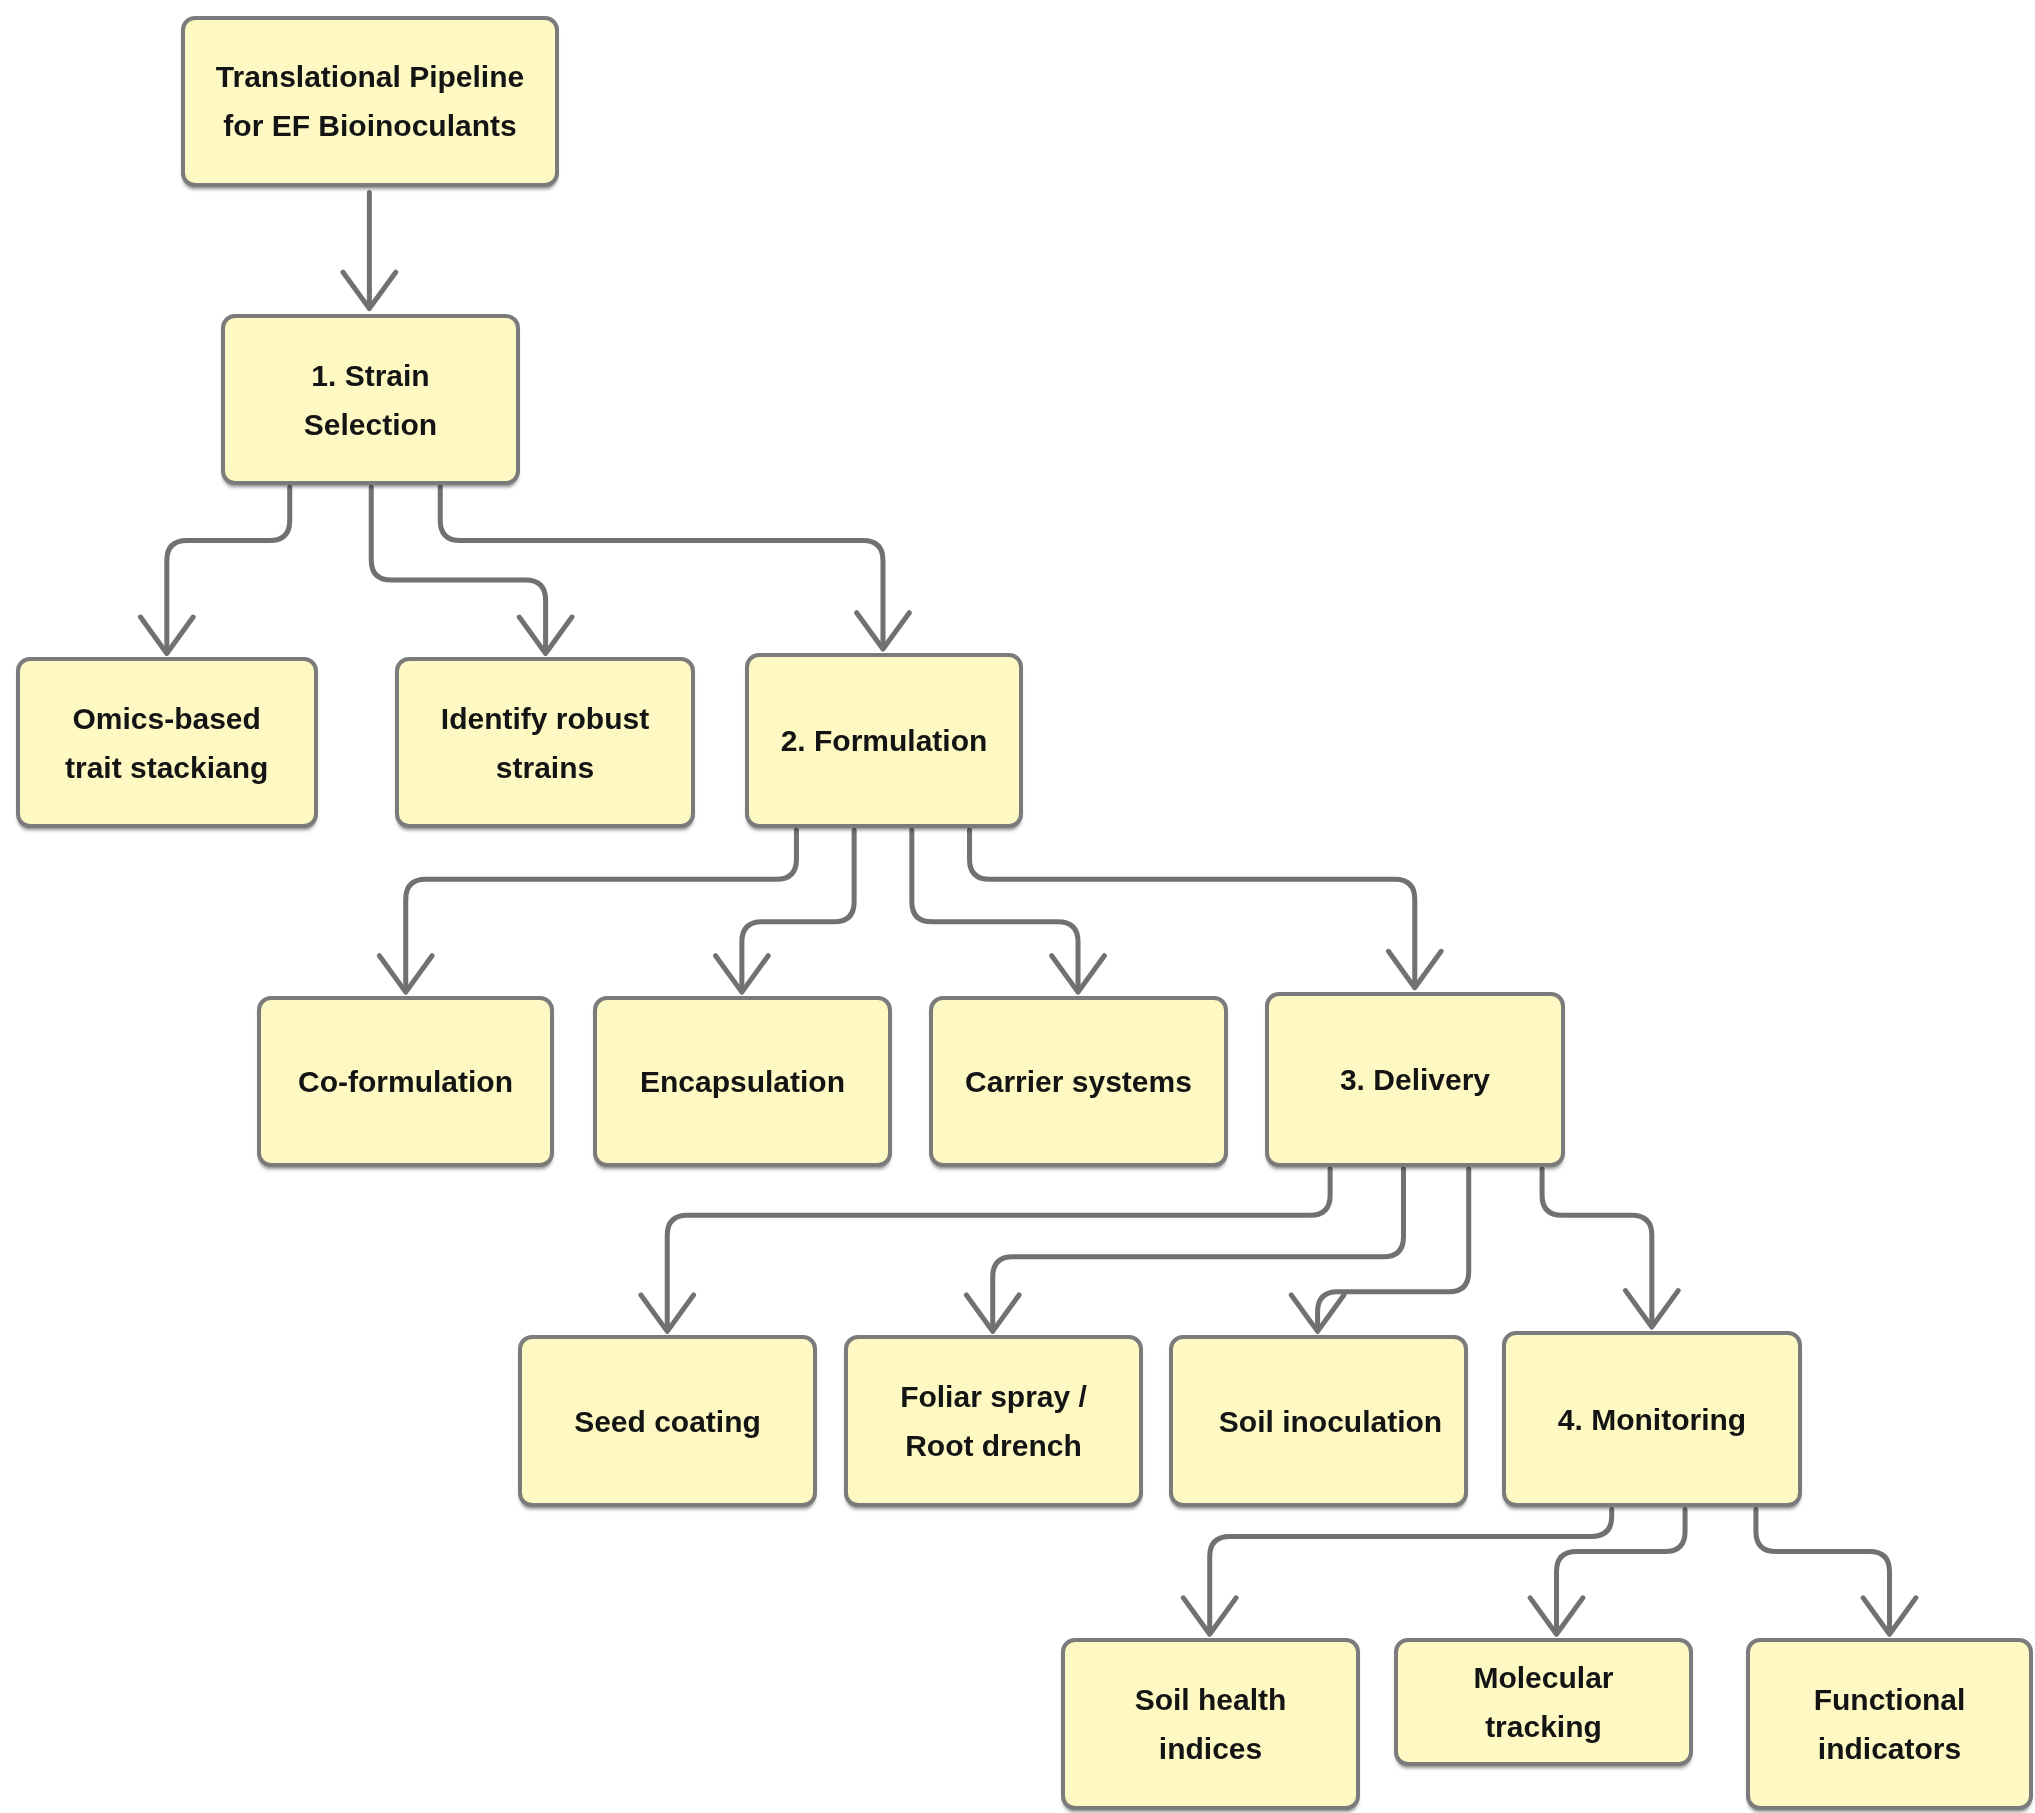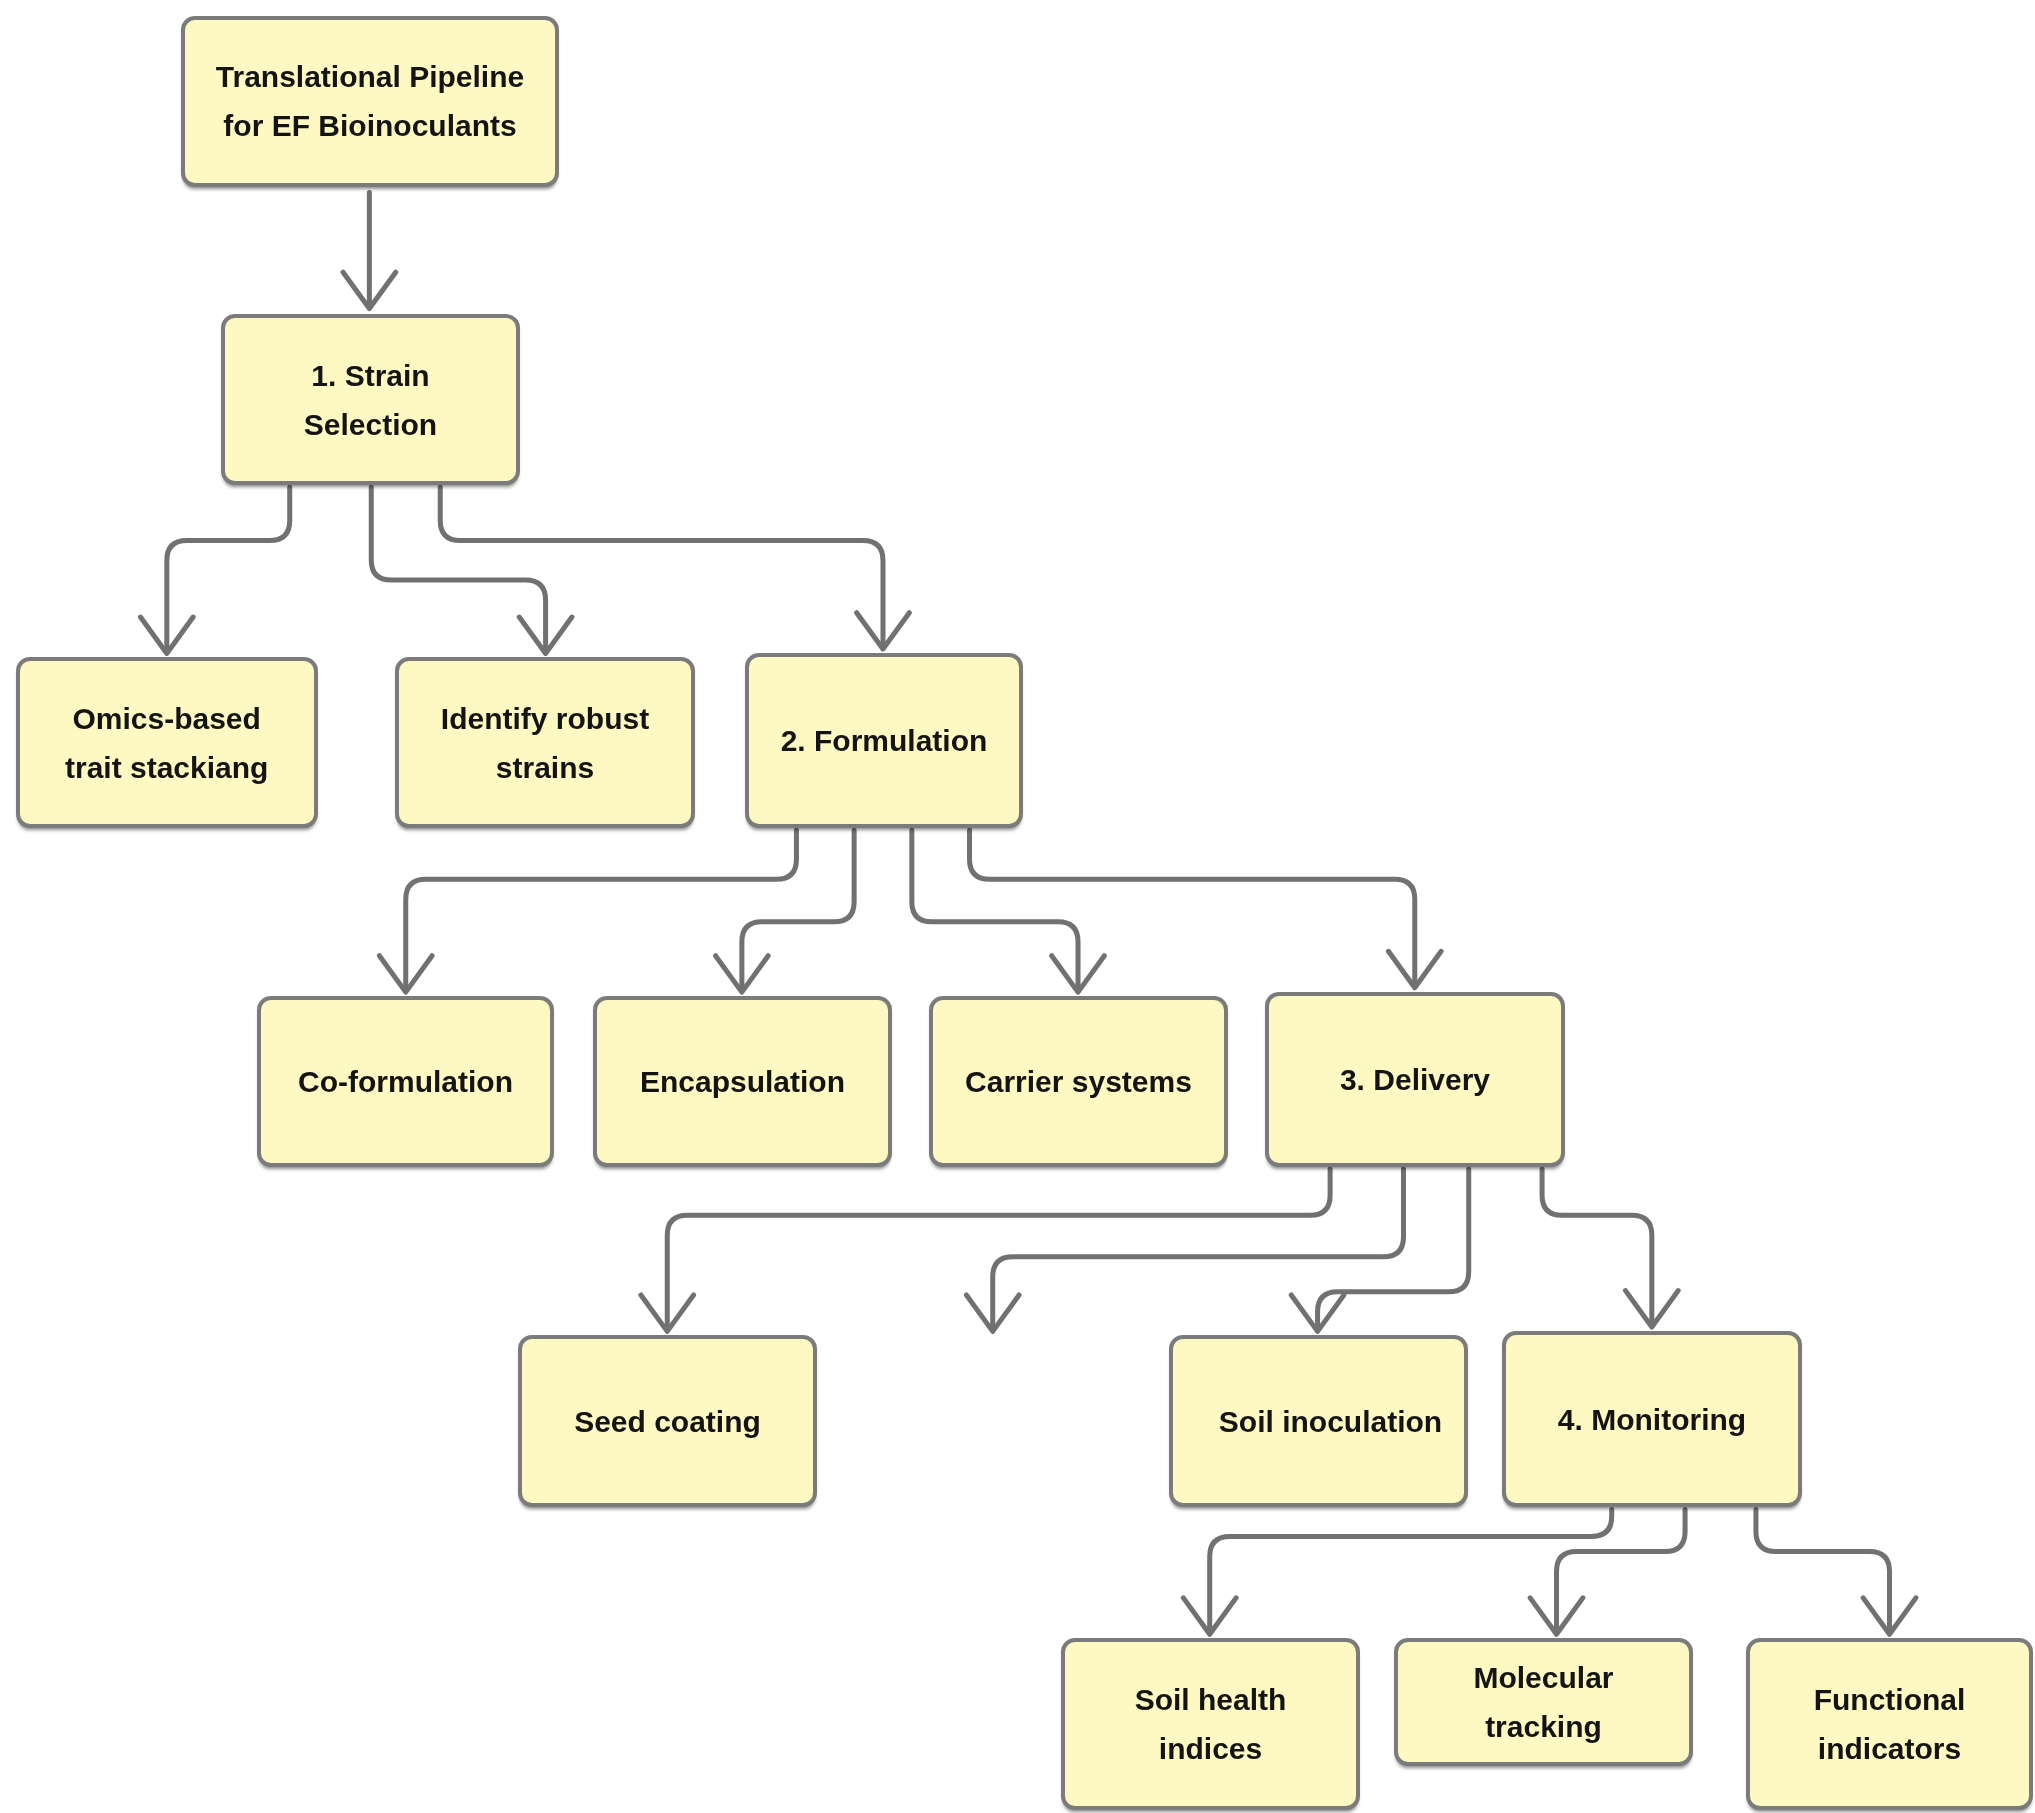--- a/index.html
+++ b/index.html
@@ -147,20 +147,22 @@
   <div class="node n-omics">Omics-based
 trait stackiang</div>
   <div class="node n-identify">Identify robust
 strains</div>
   <div class="node n-formulation">2. Formulation</div>
   <div class="node n-encaps">Encapsulation</div>
   <div class="node n-coform">Co-formulation</div>
   <div class="node n-carrier">Carrier systems</div>
   <div class="node n-delivery">3. Delivery</div>
   <div class="node n-seed">Seed coating</div>
+  <div class="node n-foliar">Foliar spray /
+Root drench</div>
   <div class="node n-soilinoc">Soil inoculation</div>
   <div class="node n-monitoring">4. Monitoring</div>
   <div class="node n-soilhealth">Soil health
 indices</div>
   <div class="node n-molecular">Molecular
 tracking</div>
   <div class="node n-functional">Functional
 indicators</div>
 
 </div>

